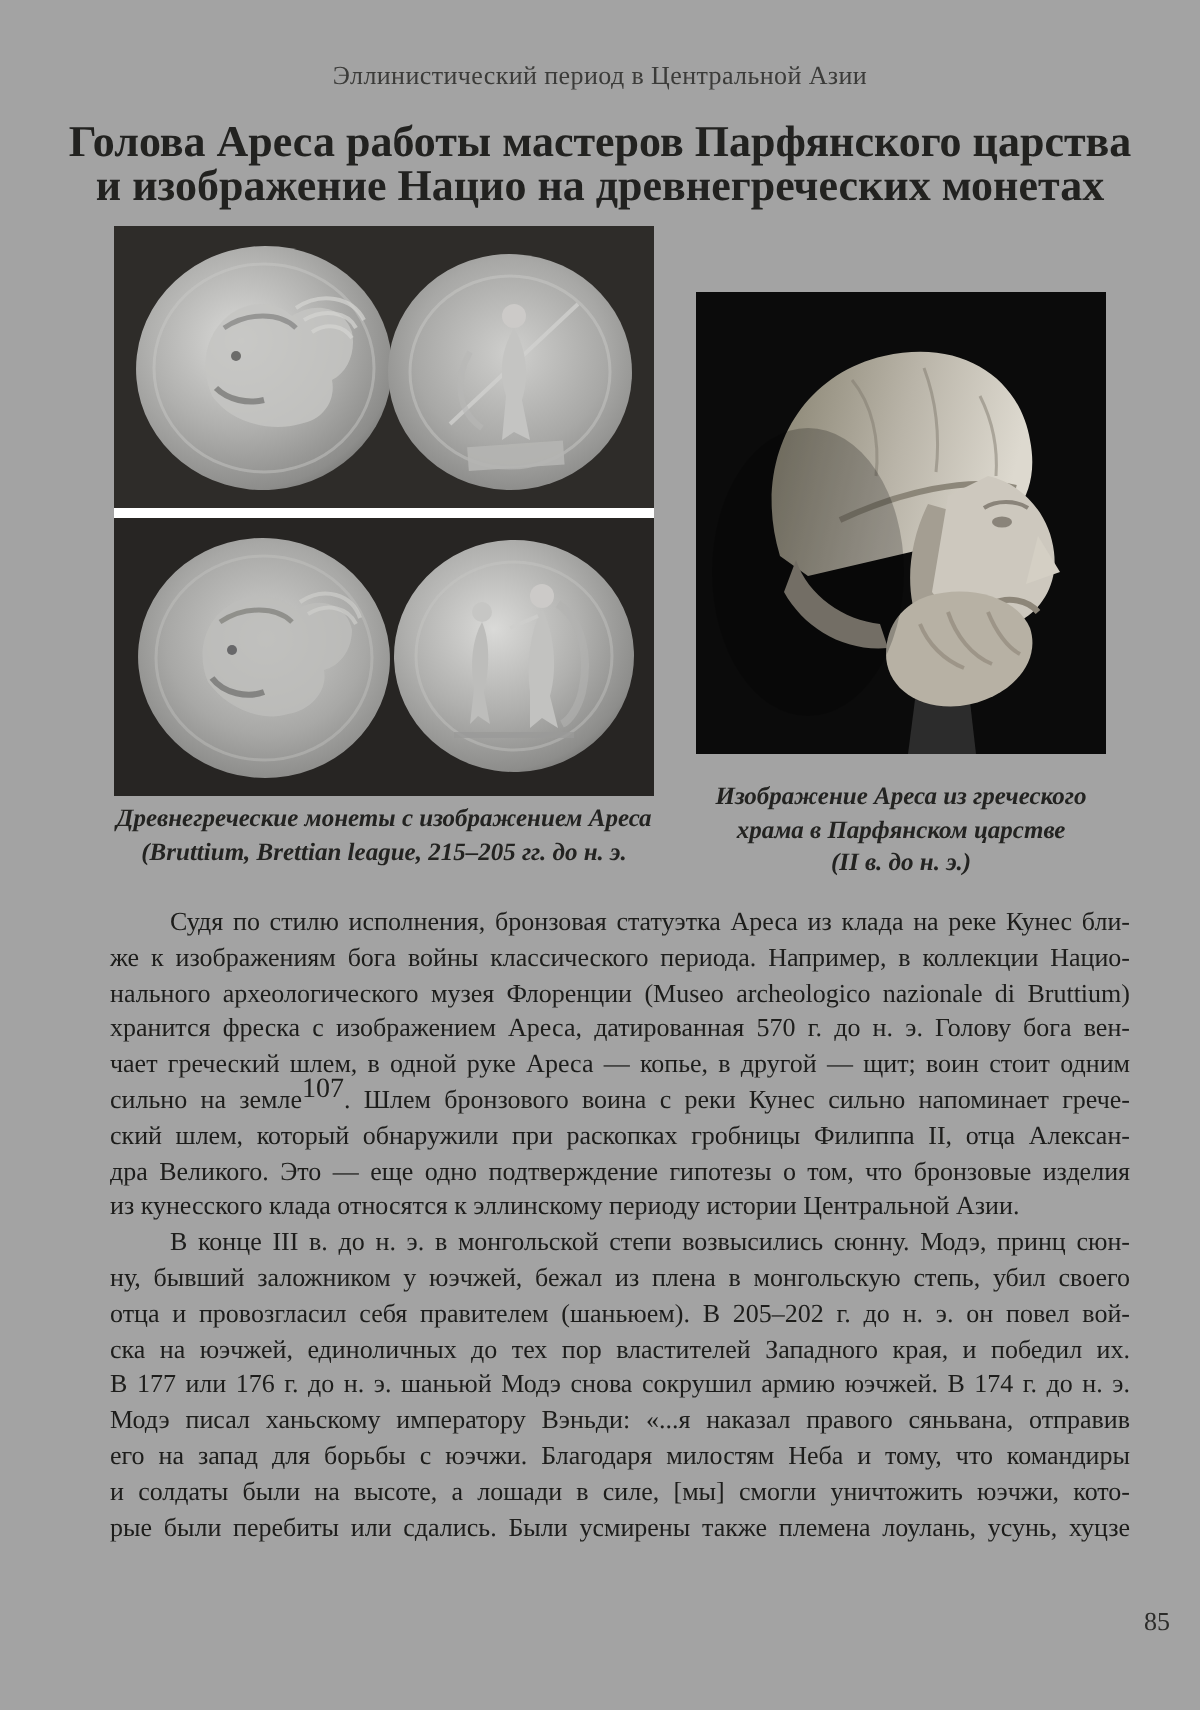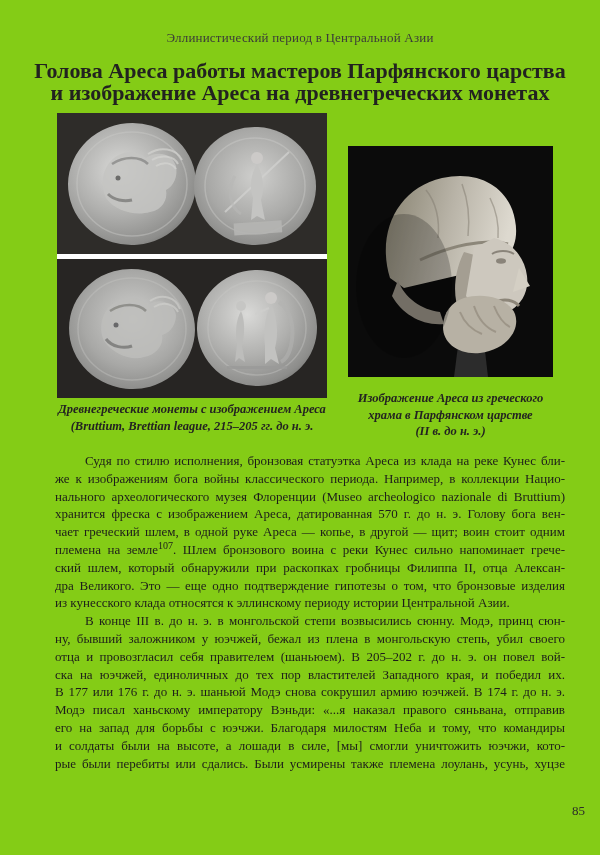--- a/index.html
+++ b/index.html
@@ -1,17 +1,17 @@
 <!DOCTYPE html>
 <html><head>
 <meta charset="utf-8">
 <style>
   html,body{margin:0;padding:0;background:#e9e9e9;}
   .page{
-    position:relative;width:600px;height:855px;background:#84cc16;
+    position:relative;width:600px;height:855px;background:#a3a3a3;
     margin:0 auto;overflow:hidden;
     font-family:"Liberation Serif", serif;color:#1d1d1b;
   }
   .running-header{
     position:absolute;top:30px;left:0;width:600px;text-align:center;
     font-size:13px;color:#3b3b39;letter-spacing:.2px;
   }
   .chapter-title{
     position:absolute;top:60px;left:0;width:600px;text-align:center;
     font-weight:bold;font-size:22px;line-height:22px;color:#222220;
@@ -25,36 +25,36 @@
   }
   .caption-coins{left:37px;top:401px;width:310px;}
   .caption-head{left:345px;top:390px;width:211px;}
   .body-text{
     position:absolute;left:35px;top:452px;width:530px;
     font-size:13px;line-height:17.8px;color:#1d1d1b;
   }
   .body-line{text-align:justify;text-align-last:justify;margin-left:20px;}
   .body-line.indent{padding-left:30px;}
   .body-line.last{text-align-last:left;}
-  .body-line sup{font-size:10px;line-height:0;}
+  .body-line sup{font-size:14px;line-height:0;}
   .page-number{
     position:absolute;left:535px;top:803px;width:50px;text-align:right;
     font-size:13px;color:#2c2c2a;
   }
 </style>
 </head>
 <body>
 
 <div class="page">
 
   <div class="running-header">Эллинистический период в Центральной Азии</div>
 
   <div class="chapter-title">
     <div>Голова Ареса работы мастеров Парфянского царства</div>
-    <div>и изображение Ареса на древнегреческих монетах</div>
+    <div>и изображение Нацио на древнегреческих монетах</div>
   </div>
 
   <div class="figure figure-coins">
     <svg width="270" height="285" viewBox="0 0 270 285" xmlns="http://www.w3.org/2000/svg">
       <defs>
         <radialGradient id="cg1" cx="42%" cy="38%" r="72%">
           <stop offset="0%" stop-color="#dadad8"></stop>
           <stop offset="50%" stop-color="#b0b0ae"></stop>
           <stop offset="85%" stop-color="#8d8d8b"></stop>
           <stop offset="100%" stop-color="#6b6b69"></stop>
@@ -166,21 +166,21 @@
     <div>храма в Парфянском царстве</div>
     <div>(II в. до н. э.)</div>
   </div>
 
   <div class="body-text">
       <div class="body-line indent">Судя по стилю исполнения, бронзовая статуэтка Ареса из клада на реке Кунес бли-</div>
       <div class="body-line">же к изображениям бога войны классического периода. Например, в коллекции Нацио-</div>
       <div class="body-line">нального археологического музея Флоренции (Museo archeologico nazionale di Bruttium)</div>
       <div class="body-line">хранится фреска с изображением Ареса, датированная 570 г. до н. э. Голову бога вен-</div>
       <div class="body-line">чает греческий шлем, в одной руке Ареса — копье, в другой — щит; воин стоит одним</div>
-      <div class="body-line"><span>племена на земле</span><sup>107</sup><span>. Шлем бронзового воина с реки Кунес сильно напоминает грече-</span></div>
+      <div class="body-line"><span>сильно на земле</span><sup>107</sup><span>. Шлем бронзового воина с реки Кунес сильно напоминает грече-</span></div>
       <div class="body-line">ский шлем, который обнаружили при раскопках гробницы Филиппа II, отца Алексан-</div>
       <div class="body-line">дра Великого. Это — еще одно подтверждение гипотезы о том, что бронзовые изделия</div>
       <div class="body-line last">из кунесского клада относятся к эллинскому периоду истории Центральной Азии.</div>
       <div class="body-line indent">В конце III в. до н. э. в монгольской степи возвысились сюнну. Модэ, принц сюн-</div>
       <div class="body-line">ну, бывший заложником у юэчжей, бежал из плена в монгольскую степь, убил своего</div>
       <div class="body-line">отца и провозгласил себя правителем (шаньюем). В 205–202 г. до н. э. он повел вой-</div>
       <div class="body-line">ска на юэчжей, единоличных до тех пор властителей Западного края, и победил их.</div>
       <div class="body-line">В 177 или 176 г. до н. э. шаньюй Модэ снова сокрушил армию юэчжей. В 174 г. до н. э.</div>
       <div class="body-line">Модэ писал ханьскому императору Вэньди: «...я наказал правого сяньвана, отправив</div>
       <div class="body-line">его на запад для борьбы с юэчжи. Благодаря милостям Неба и тому, что командиры</div>

